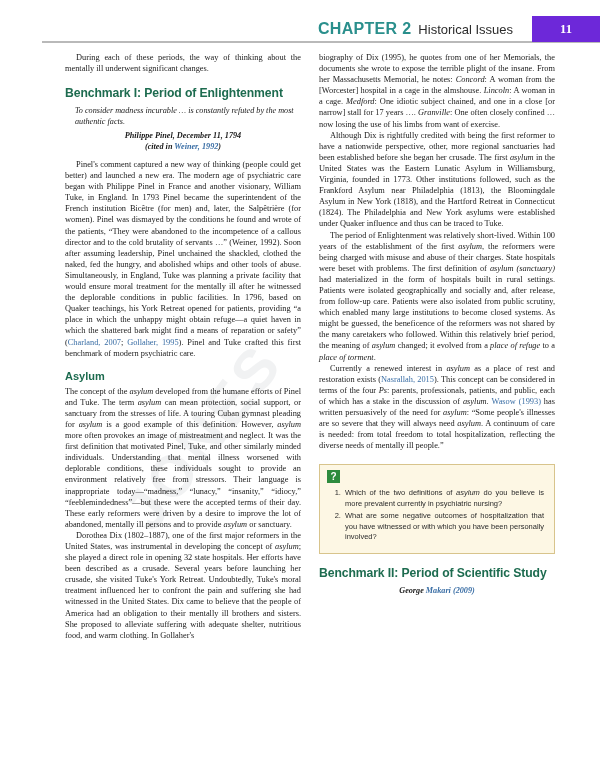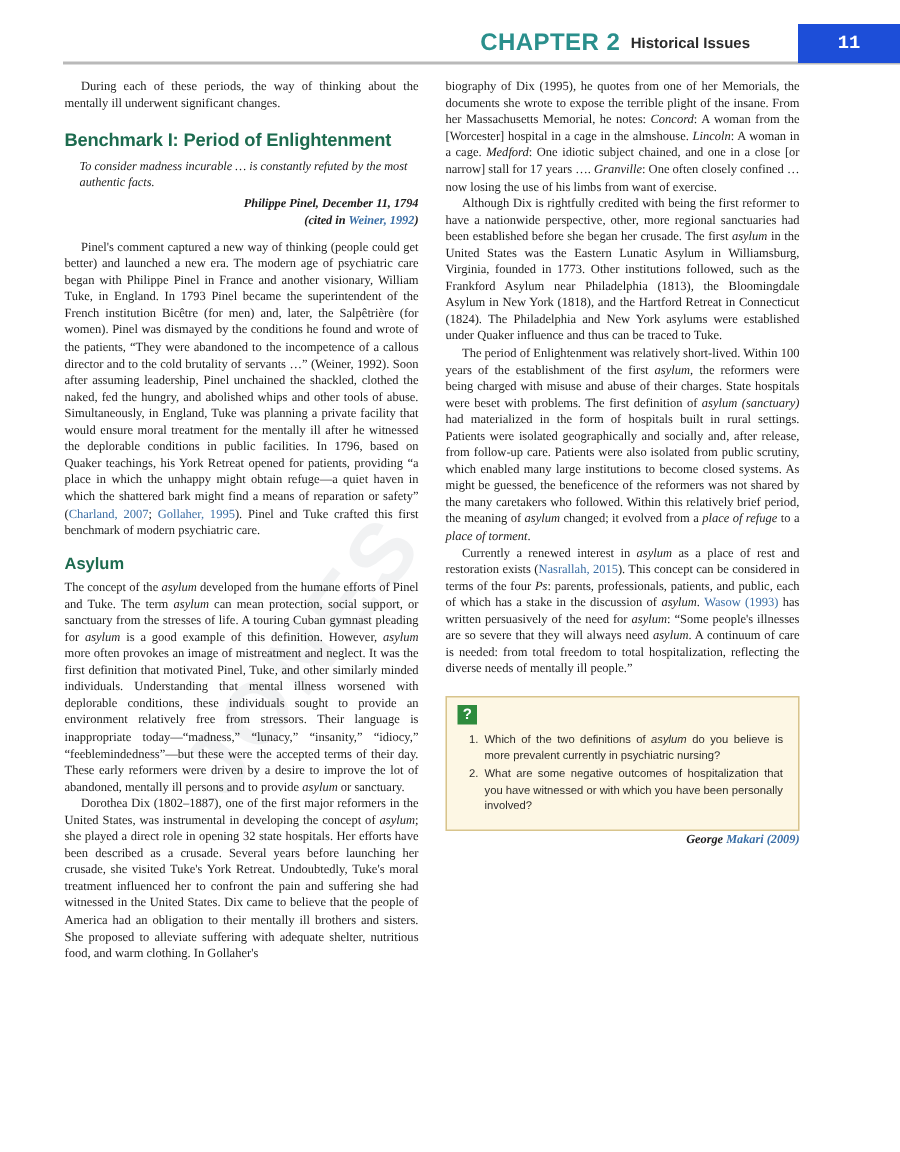--- a/index.html
+++ b/index.html
@@ -41,32 +41,31 @@
     font-weight: bold;
     font-size: 16px;
     letter-spacing: .3px;
     color: #2a8f8c;
     display: flex;
     align-items: center;
     padding-right: 7px;
   }
   .chapter-title {
     font-family: "Liberation Sans", sans-serif;
-    font-size: 10px;
+    font-size: 13px;
     color: #2b2b2b;
     display: flex;
     align-items: center;
-    padding-right: 32px;
-    font-weight: bold;
+    padding-right: 19px;
   }
   .page-number-tab {
     width: 68px;
-    background: #1d4ed8;
+    background: #6d28d9;
     color: #ffffff;
-    font-family: Liberation Mono, monospace;
+    font-family: Liberation Serif, serif;
     font-weight: bold;
     font-size: 12.5px;
     display: flex;
     align-items: center;
     justify-content: center;
   }
 
   
   .watermark {
     position: absolute;
@@ -82,21 +81,21 @@
     color: rgba(120,126,136,0.10);
     transform: rotate(-52deg);
     letter-spacing: 4px;
     line-height: 1.35;
   }
 
   
   .columns {
     position: absolute;
     top: 52px;
-    left: 43px;
+    left: 65px;
     width: 492px;
     height: 700px;
     display: flex;
     gap: 18px;
     z-index: 2;
   }
   .col {
     width: 236px;
     position: relative;
   }
@@ -134,21 +133,21 @@
     line-height: 11.2px;
     margin: 0 0 2px 10px;
     text-align: left;
     text-indent: 0;
   }
   .attrib {
     font-style: italic;
     font-weight: bold;
     font-size: 8.2px;
     line-height: 11.2px;
-    text-align: right;
+    text-align: center;
     margin: 0;
     text-indent: 0;
   }
   .cite { color: #3a6ea5; }
   em { font-style: italic; }
 
   .spacer { height: 7px; }
 
   
   .ct-box {
@@ -249,16 +248,17 @@
     <div class="ct-box">
       <div class="ct-header">
         <span class="ct-icon">?</span>
       </div>
       <ol class="ct-list">
         <li>Which of the two definitions of <em>asylum</em> do you believe is more prevalent currently in psychiatric nursing?</li>
         <li>What are some negative outcomes of hospitalization that you have witnessed or with which you have been personally involved?</li>
       </ol>
     </div>
 
+    <h2 class="benchmark">Benchmark II: Period of Scientific Study</h2>
 
     <p class="attrib"><span>George</span> <span class="cite">Makari (2009)</span></p>
   </div>
 </div>
 
 </body></html>

